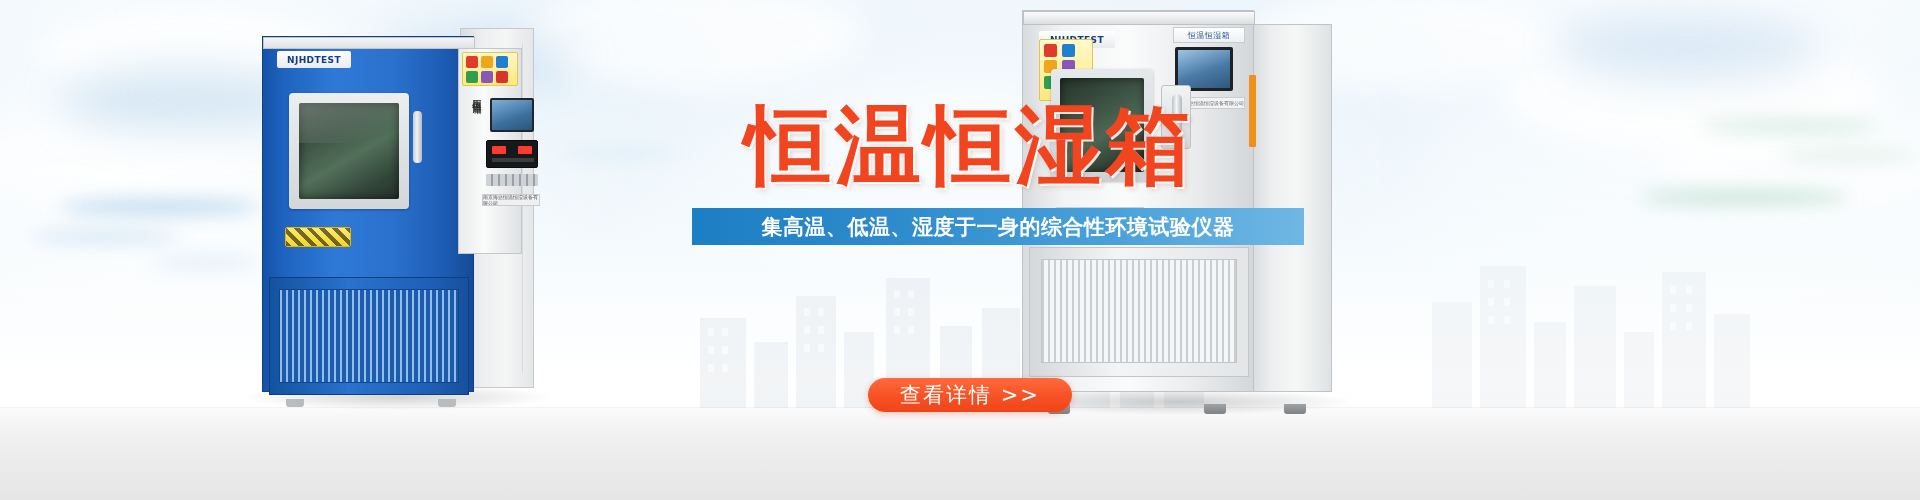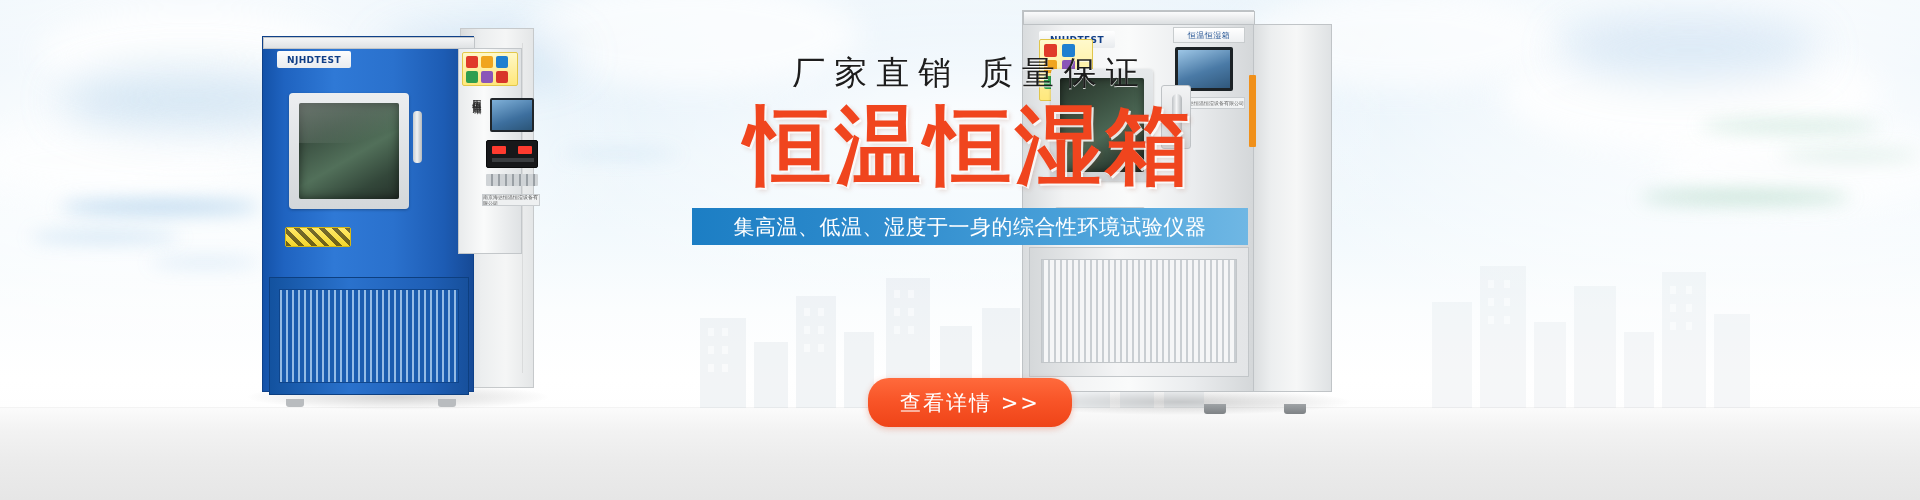--- a/index.html
+++ b/index.html
@@ -165,40 +165,40 @@
     text-shadow:0 1px 0 rgba(255,255,255,.8);
   }
   .headline{
     position:absolute;left:0;top:60px;width:560px;text-align:center;
     font-size:86px;line-height:1.05;font-weight:bold;letter-spacing:4px;
     color:#f0451e;
     font-family:"DejaVu Sans","Liberation Sans",sans-serif;
     text-shadow:2px 2px 0 rgba(255,255,255,.85),3px 3px 5px rgba(150,60,30,.20);
   }
   .subbar{
-    position:absolute;left:2px;top:168px;width:556px;height:37px;
+    position:absolute;left:2px;top:168px;width:612px;height:37px;
     background:linear-gradient(90deg,#1c7ec4 0%,#2f8ccd 35%,#4ba2da 70%,#6fb7e4 100%);
-    display:flex;align-items:center;justify-content:center;
+    display:flex;align-items:center;justify-content:center;font-weight:bold;
   }
   .subbar span{
     font-size:21px;color:#ffffff;letter-spacing:.5px;
     font-family:"DejaVu Sans","Liberation Sans",sans-serif;
   }
   .badges{position:absolute;left:6px;top:228px;width:548px;height:92px;
     display:flex;align-items:center;justify-content:center;gap:26px;}
   .badge{
     width:78px;height:78px;border-radius:50%;
     border:2px solid #e8492a;box-sizing:border-box;
     background:radial-gradient(circle at 50% 45%,rgba(255,255,255,.92),rgba(255,255,255,.55));
     display:flex;flex-direction:column;align-items:center;justify-content:center;
     color:#e8492a;font-size:16px;line-height:21px;letter-spacing:.5px;
     font-family:"DejaVu Sans","Liberation Sans",sans-serif;
   }
   .cta{
-    position:absolute;left:178px;top:338px;width:204px;height:49px;border-radius:21px;
+    position:absolute;left:178px;top:338px;width:204px;height:34px;border-radius:21px;
     background:linear-gradient(180deg,#ff6a3c 0%,#f85427 48%,#ef4418 100%);
     box-shadow:0 2px 6px rgba(220,70,30,.30);
     display:flex;align-items:center;justify-content:center;
     color:#ffffff;font-size:21px;letter-spacing:2px;
     font-family:"DejaVu Sans","Liberation Sans",sans-serif;
     cursor:pointer;
   }
 </style>
 </head>
 <body>
@@ -382,21 +382,20 @@
       <div class="mr-base"></div>
       <div class="mr-grill"></div>
     </div>
     <div class="mr-foot" style="left:26px;"></div>
     <div class="mr-foot" style="left:182px;"></div>
     <div class="mr-foot" style="left:262px;"></div>
   </div>
 
   <div class="copy">
 
-    <div class="eyebrow">厂家直销  质量保证</div>
 
     <div class="headline">恒温恒湿箱</div>
 
     <div class="subbar">
       <span>集高温、低温、湿度于一身的综合性环境试验仪器</span>
     </div>
 
 
     <div class="cta">查看详情 &gt;&gt;</div>
   </div>

